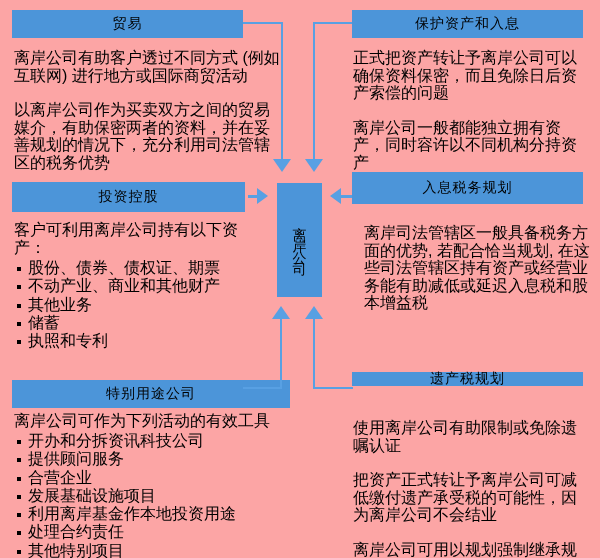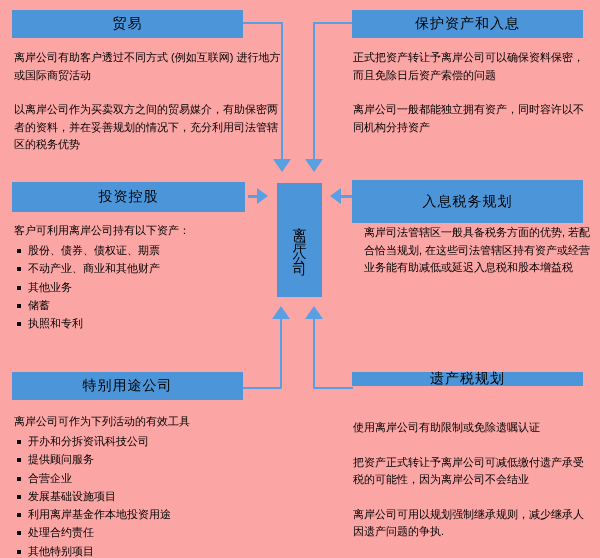--- a/index.html
+++ b/index.html
@@ -6,21 +6,21 @@
   html,body { background:#ffffff; }
   body { font-family:"Liberation Sans", sans-serif; color:#000; }
   .canvas {
     position:relative; width:600px; height:558px; background:#fca5a5; overflow:hidden;
   }
   .hdr {
     position:absolute; background:#4C95D9;
     display:flex; align-items:center; justify-content:center;
   }
   .hdr span { font-size:14px; color:#000; letter-spacing:1px; }
-  .content { position:absolute; font-size:11px; line-height:17.5px; }
+  .content { position:absolute; font-size:16px; line-height:17.5px; }
   .content p { margin:0 0 17px 0; }
   .content .intro { line-height:18px; margin-bottom:2px; }
   .bullets { list-style:none; }
   .bullets li { display:flex; align-items:flex-start; line-height:18.3px; }
   .dot { width:4px; height:4px; background:#000; flex:0 0 4px; margin:8px 7px 0 3px; }
   .center-box {
     position:absolute; left:277px; top:183px; width:45px; height:114px;
     background:#4C95D9; display:flex; align-items:center; justify-content:center;
   }
   .center-box span {
@@ -77,28 +77,28 @@
           <span class="dot"></span>
           <span>储蓄</span>
         </li>
         <li>
           <span class="dot"></span>
           <span>执照和专利</span>
         </li>
       </ul>
   </div>
 
-  <div class="hdr" style="left:352px; top:180px; width:231px; height:43px;">
+  <div class="hdr" style="left:352px; top:172px; width:231px; height:32px;">
     <span>入息税务规划</span>
   </div>
   <div class="content" style="left:364px; top:224px; width:235px;">
     <p>离岸司法管辖区一般具备税务方面的优势, 若配合恰当规划, 在这些司法管辖区持有资产或经营业务能有助减低或延迟入息税和股本增益税</p>
   </div>
 
-  <div class="hdr" style="left:12px; top:372px; width:231px; height:28px;">
+  <div class="hdr" style="left:12px; top:380px; width:278px; height:28px;">
     <span>特别用途公司</span>
   </div>
   <div class="content" style="left:14px; top:412px; width:262px;">
     <div class="intro">离岸公司可作为下列活动的有效工具</div>
     <ul class="bullets">
         <li>
           <span class="dot"></span>
           <span>开办和分拆资讯科技公司</span>
         </li>
         <li>

